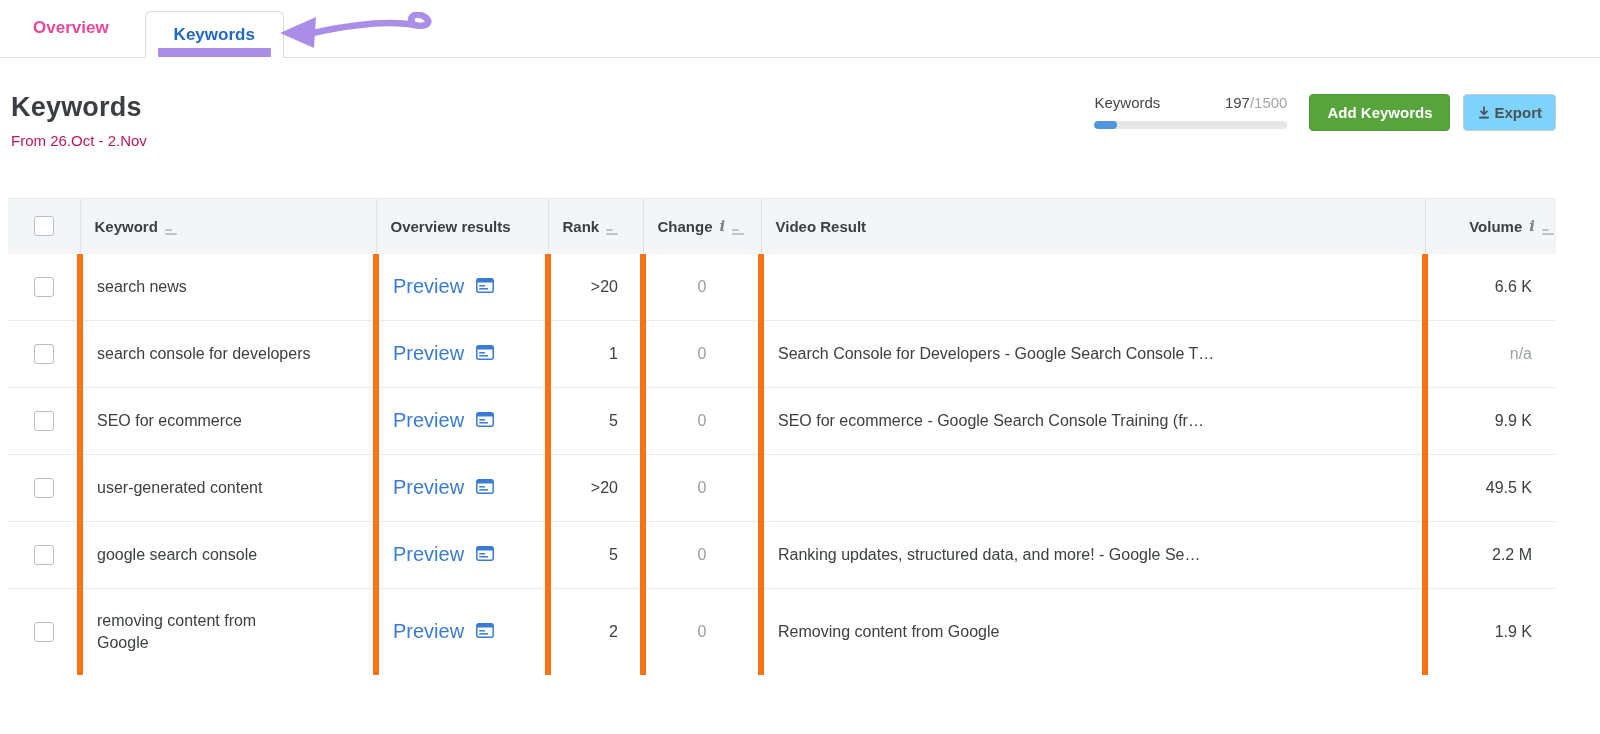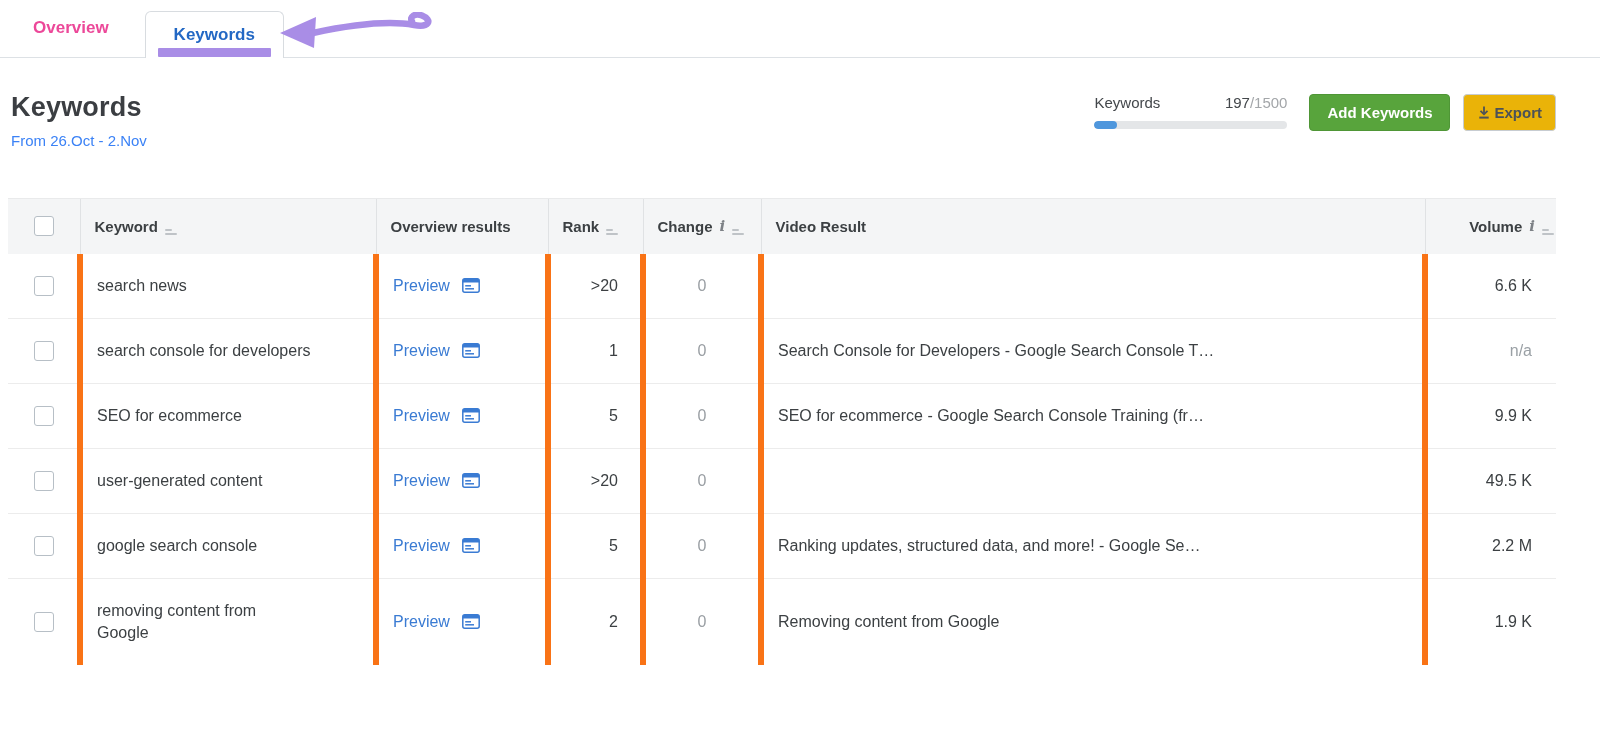--- a/index.html
+++ b/index.html
@@ -16,34 +16,34 @@
     padding:0 28px; display:flex; align-items:center; color:var(--tab_blue,#2368c4);
     margin-bottom:-1px; z-index:2; }
   .tab-underline { position:absolute; left:12px; right:12px; bottom:1px; height:9px;
     background:var(--accent_purple,#a98de6); border-radius:1px; }
   .arrow-annotation { position:absolute; left:280px; top:12px; z-index:3; }
 
   
   .page-header { display:flex; justify-content:space-between; align-items:flex-start;
     margin:34px 44px 0 11px; }
   .page-title { font-size:27px; font-weight:700; color:#3b3e42; letter-spacing:.2px; }
-  .date-range { font-size:15px; color:#3b82f6; margin-top:9px; }
+  .date-range { font-size:15px; color:#be185d; margin-top:9px; }
   .header-right { display:flex; align-items:flex-start; gap:13px; padding-top:2px; }
   .quota { width:193px; margin-right:9px; }
   .quota-top { display:flex; justify-content:space-between; font-size:15px; }
   .quota-label { color:#43474b; }
   .quota-used { color:#43474b; }
   .quota-limit { color:#a3a6a9; }
   .progress-track { margin-top:10px; height:8px; border-radius:4px; background:#e4e6e8; overflow:hidden; }
   .progress-fill { width:17%; height:100%; border-radius:4px; background:var(--progress_blue,#4f97dd); }
   .btn { height:37px; border-radius:4px; font-size:15px; cursor:pointer;
     font-family:inherit; display:inline-flex; align-items:center;text-align:center; }
   .btn-green { background:var(--button_green,#58a43c); border:1px solid #4f9636;
     color:#fff; font-weight:700; padding:0 17px; }
-  .btn-outline { background:#eab308; border:1px solid #c7ccd1; color:#4c5258;
+  .btn-outline { background:#7dd3fc; border:1px solid #c7ccd1; color:#4c5258;
     font-weight:700; padding:0 13px; gap:3px; }
 
   
   table { border-collapse:collapse; table-layout:fixed; width:1548px;
     margin:49px 0 0 8px; }
   thead th { background:#f4f5f6; border-top:1px solid #e9eaeb;
     border-left:1px solid #e0e2e4; height:55px; font-size:15px; font-weight:700;
     color:#3c4043; text-align:left; padding:0 0 0 14px; white-space:nowrap; overflow:hidden; }
   thead th:first-child { border-left:none; }
   tbody td { border-top:1px solid #ececec; border-left:6px solid #f97316;
@@ -65,21 +65,21 @@
   .checkbox { display:block; width:20px; height:20px; background:#fff;
     border:1px solid #b7bfc6; border-radius:3px; cursor:pointer; }
 
   .th-inner { display:inline-flex; align-items:flex-end; gap:7px; }
   .sort-icon { display:inline-flex; flex-direction:column; gap:2px; align-items:flex-start; }
   .sort-icon i { display:block; height:2px; background:#bfc3c7; border-radius:1px; }
   .sort-icon .b1 { width:7px; } .sort-icon .b2 { width:12px; }
   .info-icon { font-family:"DejaVu Serif",serif; font-style:italic; font-weight:700;
     font-size:15px; color:#7d8186; cursor:pointer; }
 
-  .preview-link { color:var(--link_blue,#3a7bd3); text-decoration:none; font-size:16px;
+  .preview-link { color:var(--link_blue,#3a7bd3); text-decoration:none; font-size:20px;
     display:inline-flex; align-items:center; gap:12px; cursor:pointer; }
 </style>
 </head>
 <body>
 
 <div class="tabbar">
   <div class="tab tab-overview">Overview</div>
   <div class="tab tab-active">
     <span>Keywords</span>
     <div class="tab-underline"></div>

